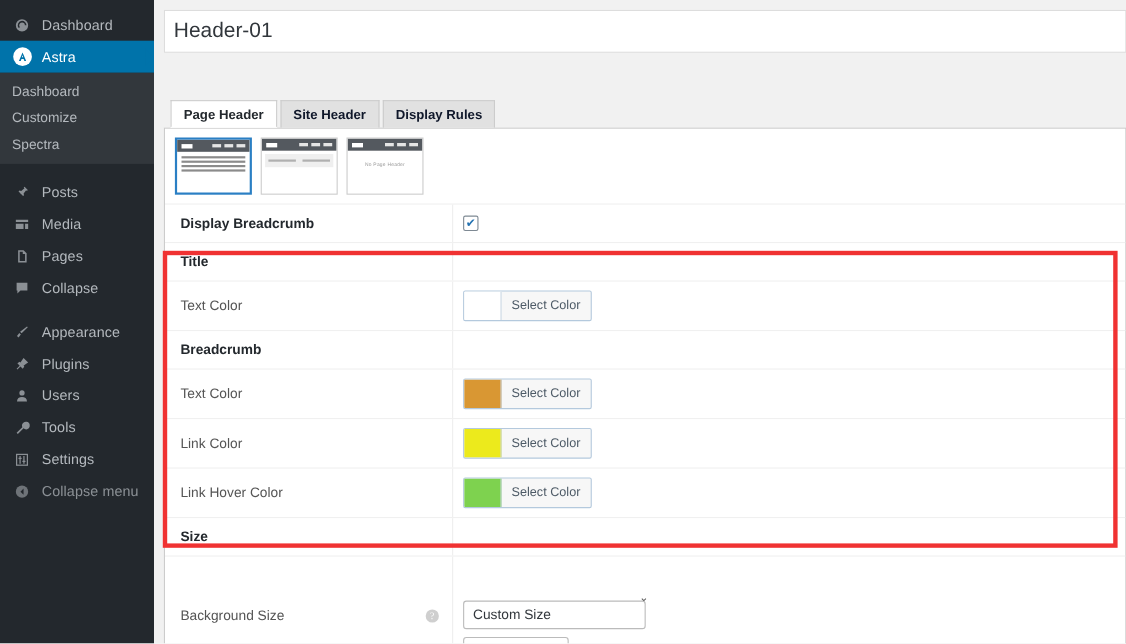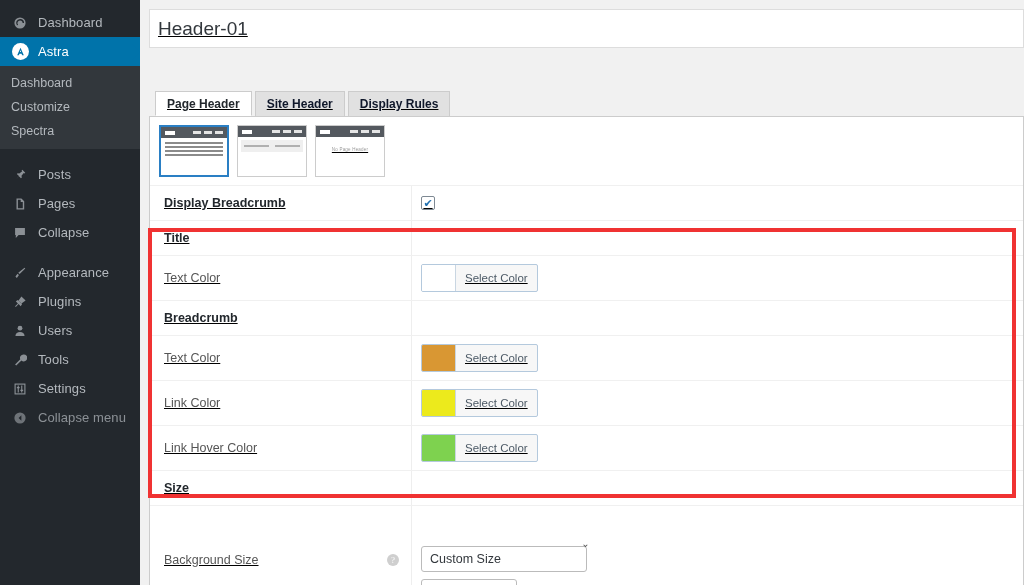--- a/index.html
+++ b/index.html
@@ -46,21 +46,21 @@
   .submenu { background: #32373c; padding: 5px 0 6px 0; }
   .submenu .sub-item {
     padding: 4px 0 4px 11px; font-size: 12.5px; color: #b4b9be; line-height: 16px;
   }
   .menu-sep { height: 11px; }
   .collapse { opacity: .72; }
 
   
   #main {
     flex: 1 1 auto; height: 585px; background: #f1f1f1;
-    padding: 9px 0 0 9px; position: relative; overflow: hidden; text-decoration: underline;
+    padding: 9px 0 0 9px; position: relative; overflow: hidden;
   }
   #title-input {
     display: block; width: 100%; height: 39px;
     border: 1px solid #ddd; background: #fff;
     font-size: 19px; color: #32373c;
     padding: 3px 8px; font-family: "Liberation Sans", sans-serif;
     outline: none;
   }
 
   
@@ -215,20 +215,28 @@
 
     <div class="menu-item">
       <span class="mi-icon">
         <svg width="14" height="14" viewBox="0 0 20 20" fill="#b4b9be">
             <path d="M13.3 2.5l-1.1 1.1 1 1-4.2 3.3-2.3-.5-1.2 1.2 3 3L4.5 16l3.9-4.3 3 3 1.2-1.2-.5-2.3 3.3-4.2 1 1 1.1-1.1-4.2-4.4z"></path>
           </svg>
       </span>
       <span class="mi-label">Posts</span>
     </div>
 
+    <div class="menu-item">
+      <span class="mi-icon">
+        <svg width="14" height="14" viewBox="0 0 20 20" fill="#b4b9be">
+            <path d="M2 4h16v3H2V4zm0 5h10v7H2V9zm12 0h4v7h-4V9z"></path>
+          </svg>
+      </span>
+      <span class="mi-label">Media</span>
+    </div>
 
     <div class="menu-item">
       <span class="mi-icon">
         <svg width="14" height="14" viewBox="0 0 20 20" fill="#b4b9be">
             <path d="M5 2h7l4 4v12H5V2zm2 2v12h7V7h-3V4H7z"></path>
           </svg>
       </span>
       <span class="mi-label">Pages</span>
     </div>
 

